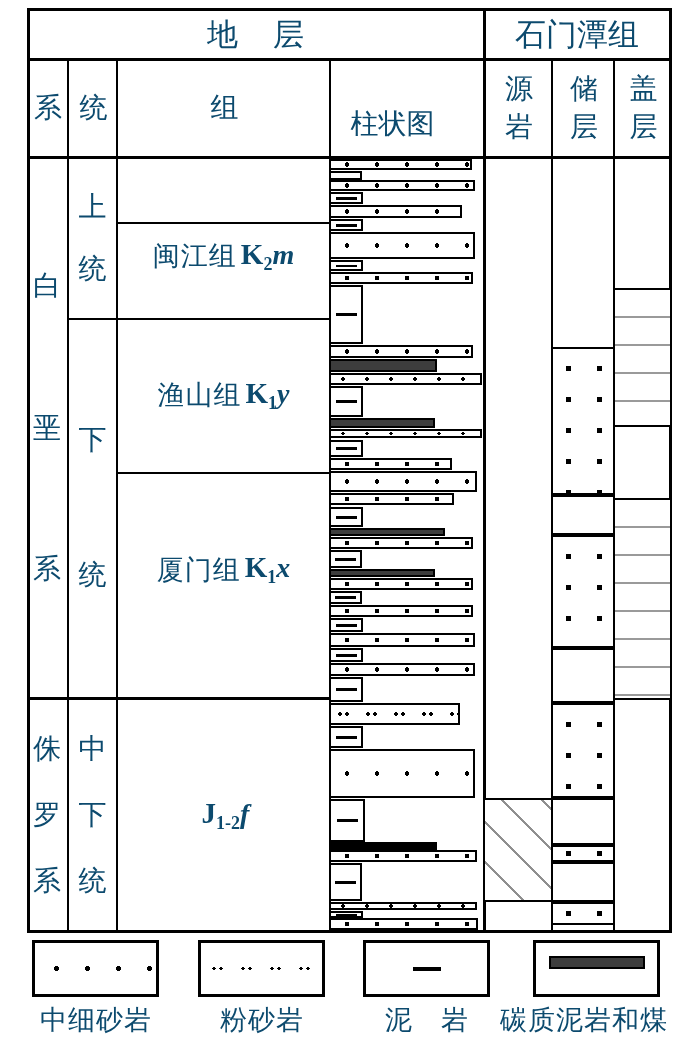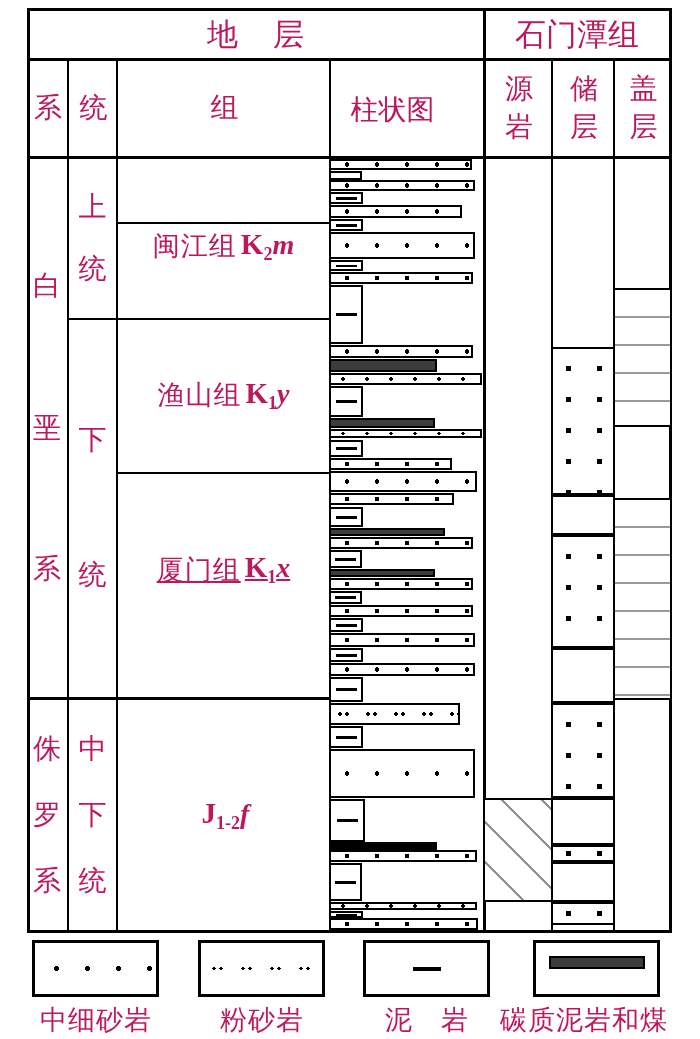--- a/index.html
+++ b/index.html
@@ -1,17 +1,17 @@
 <!DOCTYPE html>
 <html><head>
 <meta charset="utf-8">
 <style>
   html,body{margin:0;padding:0;background:#fff;}
   #page{position:relative;width:700px;height:1039px;background:#fff;overflow:hidden;
-        font-family:"Liberation Serif","DejaVu Serif",serif;color:#be185d;}
+        font-family:"Liberation Serif","DejaVu Serif",serif;color:#0c4a6e;}
   .abs{position:absolute;}
   .vline{position:absolute;width:2px;background:#000;}
   .hline{position:absolute;height:2px;background:#000;}
   .cell{position:absolute;display:flex;align-items:center;justify-content:center;
         box-sizing:border-box;text-align:center;}
   .h1{font-size:31px;letter-spacing:2px;}
   .h2{font-size:28px;}
   .vhead{width:32px;line-height:1.35;word-break:break-all;text-align:center;font-size:28px;}
   .charcol{flex-direction:column;justify-content:space-evenly;font-size:28px;line-height:1;}
   
@@ -70,21 +70,21 @@
 
   <div class="cell h2" style="left:27px;top:60px;width:42px;height:96px;">
     <span>系</span>
   </div>
   <div class="cell h2" style="left:69px;top:60px;width:49px;height:96px;">
     <span>统</span>
   </div>
   <div class="cell h2" style="left:118px;top:60px;width:213px;height:96px;">
     <span>组</span>
   </div>
-  <div class="cell h2" style="left:331px;top:62px;width:123px;height:96px;">
+  <div class="cell h2" style="left:331px;top:76px;width:123px;height:96px;">
     <span>柱状图</span>
   </div>
   <div class="cell" style="left:485px;top:60px;width:68px;height:96px;">
     <span class="vhead">源岩</span>
   </div>
   <div class="cell" style="left:553px;top:60px;width:62px;height:96px;">
     <span class="vhead">储层</span>
   </div>
   <div class="cell" style="left:615px;top:60px;width:57px;height:96px;">
     <span class="vhead">盖层</span>
@@ -132,29 +132,29 @@
     </div>
     <div class="cell charcol" style="left: 69px; top: 318px; width: 47px; height: 379px;">
       <span>下</span>
       <span>统</span>
     </div>
     <div class="cell charcol" style="left: 69px; top: 697px; width: 47px; height: 236px;">
       <span>中</span>
       <span>下</span>
       <span>统</span>
     </div>
-    <div class="cell" style="left: 118px; top: 212px; width: 211px; height: 68px; text-align: center;">
+    <div class="cell" style="left: 118px; top: 222px; width: 211px; height: 68px; text-align: center;">
       <span class="fname">闽江组</span>
       <span class="fsym">K<span class="fsub">2</span><span class="fit">m</span></span>
     </div>
     <div class="cell" style="left: 118px; top: 318px; width: 211px; height: 154px;">
       <span class="fname">渔山组</span>
       <span class="fsym">K<span class="fsub">1</span><span class="fit">y</span></span>
     </div>
-    <div class="cell" style="left: 118px; top: 472px; width: 211px; height: 195px; text-decoration: underline;">
+    <div class="cell" style="left: 118px; top: 472px; width: 211px; height: 195px;">
       <span class="fname">厦门组</span>
       <span class="fsym">K<span class="fsub">1</span><span class="fit">x</span></span>
     </div>
     <div class="cell" style="left: 118px; top: 697px; width: 211px; height: 236px;">
       <span class="fsym">J<span class="fsub">1-2</span><span class="fit">f</span></span>
     </div>
     <div class="bar ss" style="top: 159px; height: 11px; width: 143px;"></div>
     <div class="bar ms" style="top: 171px; height: 9px; width: 33px;"></div>
     <div class="bar ss" style="top: 180px; height: 11px; width: 146px;"></div>
     <div class="bar ms" style="top: 192px; height: 12px; width: 34px;">

